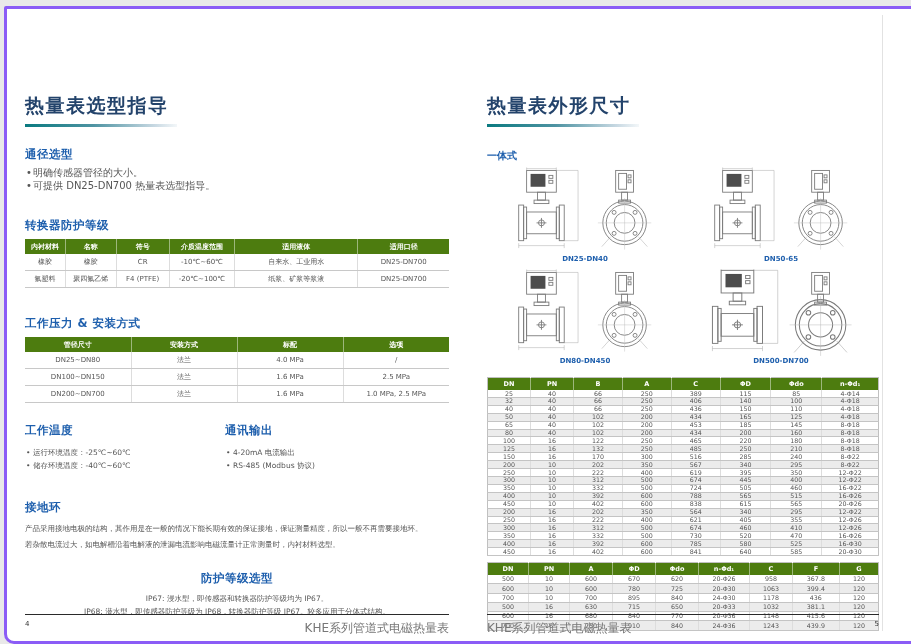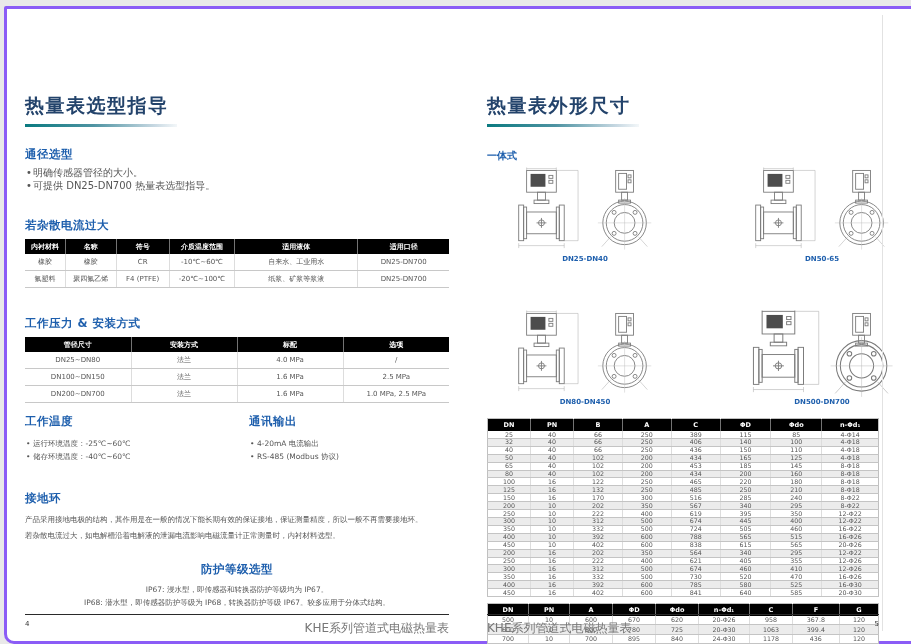--- a/index.html
+++ b/index.html
@@ -25,35 +25,35 @@
 
   .bullets{margin-top:5px;}
   .bullet{font-size:10px;color:#555;line-height:12.5px;position:relative;padding-left:8px;}
   .bullet::before{content:"•";position:absolute;left:1px;color:#555;}
 
   .paras{margin-top:6px;}
   .para{font-size:7.5px;color:#555;line-height:16px;}
   .para-tight{font-size:7.5px;color:#555;line-height:13px;}
 
   table{border-collapse:collapse;width:100%;table-layout:fixed;}
-  th{background:#000000;color:#fff;font-size:7px;font-weight:bold;padding:2.5px 1px;
+  th{background:#4d7c0f;color:#fff;font-size:7px;font-weight:bold;padding:2.5px 1px;
      border-left:1px solid rgba(255,255,255,.45);margin-left:16px;}
   th:first-child{border-left:none;}
   td{font-size:7px;color:#555;text-align:center;padding:3px 1px;
      border-bottom:1px solid #c8c8c8;border-left:1px solid #ddd;background:#fff;}
   td:first-child{border-left:none;}
 
   .mt-sec{margin-top:26px;}
   .mt-tbl{margin-top:6px;}
 
-  .two-col{display:flex;margin-top:11px;gap:24px;}
+  .two-col{display:flex;margin-top:20px;}
   .two-col .col1{width:200px;}
   .two-col .col2{flex:1;}
 
-  .drawings{margin-top:4px;display:grid;grid-template-columns:196px 196px;grid-auto-rows:102px;gap:41px;}
+  .drawings{margin-top:4px;display:grid;grid-template-columns:196px 196px;grid-auto-rows:102px;}
   .drawings figure{margin:0;text-align:center;}
   .drawings svg{display:block;margin:0 auto;}
   .drawing-caption{font-size:7px;font-weight:bold;color:#1e5fad;margin-top:0;}
   .meter{stroke:#7a7a7a;fill:none;stroke-width:0.9;}
   .meter-dim{stroke:#a0a0a0;fill:none;stroke-width:0.45;}
   .meter-screen{fill:#4d4d4d;stroke:none;}
   .axis{stroke:#b5b5b5;stroke-width:0.4;}
   .variant-big .side-circles{transform:scale(1.16);transform-origin:135px 56px;}
   .variant-big .front-body{transform:scale(1.1,1.04);transform-origin:51px 56px;}
 
@@ -79,21 +79,21 @@
 
     <div class="mt-sec" style="margin-top:20px;">
       <h2 class="sec-heading">通径选型</h2>
       <div class="bullets">
           <div class="bullet">明确传感器管径的大小。</div>
           <div class="bullet">可提供 DN25-DN700 热量表选型指导。</div>
         </div>
     </div>
 
     <div class="mt-sec">
-      <h2 class="sec-heading">若杂散电流过大</h2>
+      <h2 class="sec-heading">转换器防护等级</h2>
       <table class="mt-tbl">
         <colgroup>
             <col style="width:9.5%">
             <col style="width:12%">
             <col style="width:12.5%">
             <col style="width:15.5%">
             <col style="width:29%">
             <col style="width:21.5%">
           </colgroup>
       <thead>

